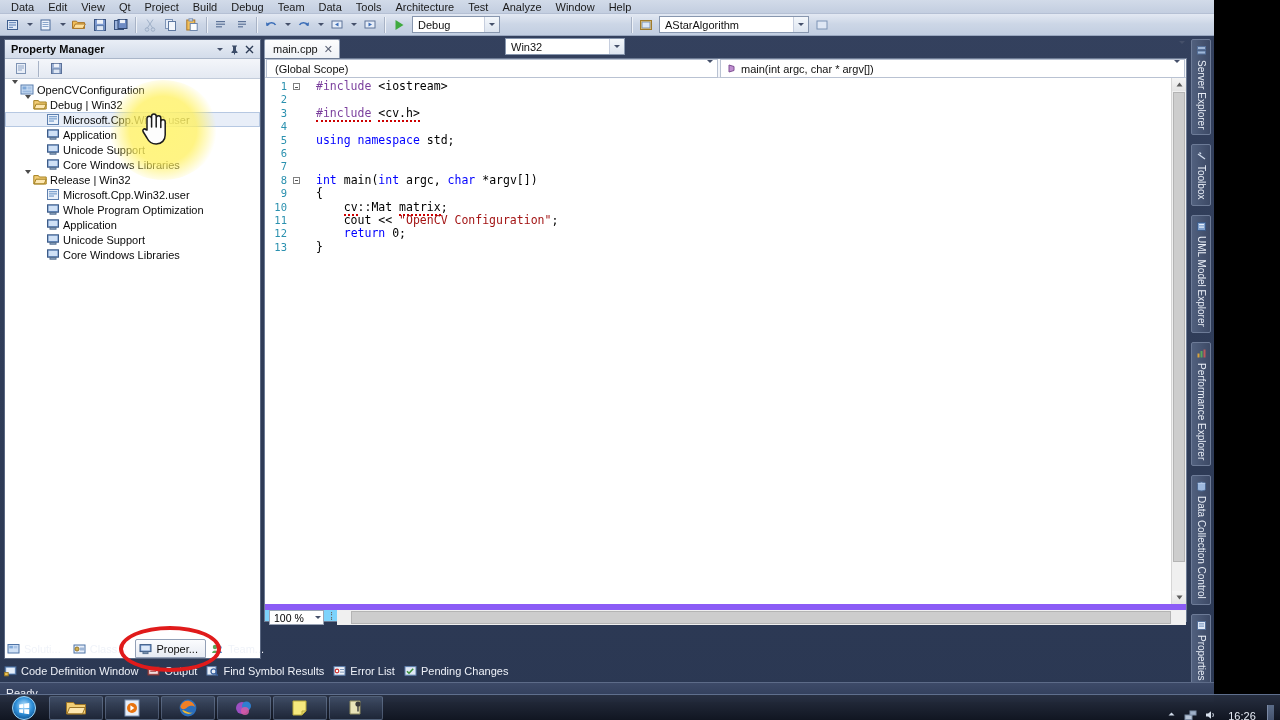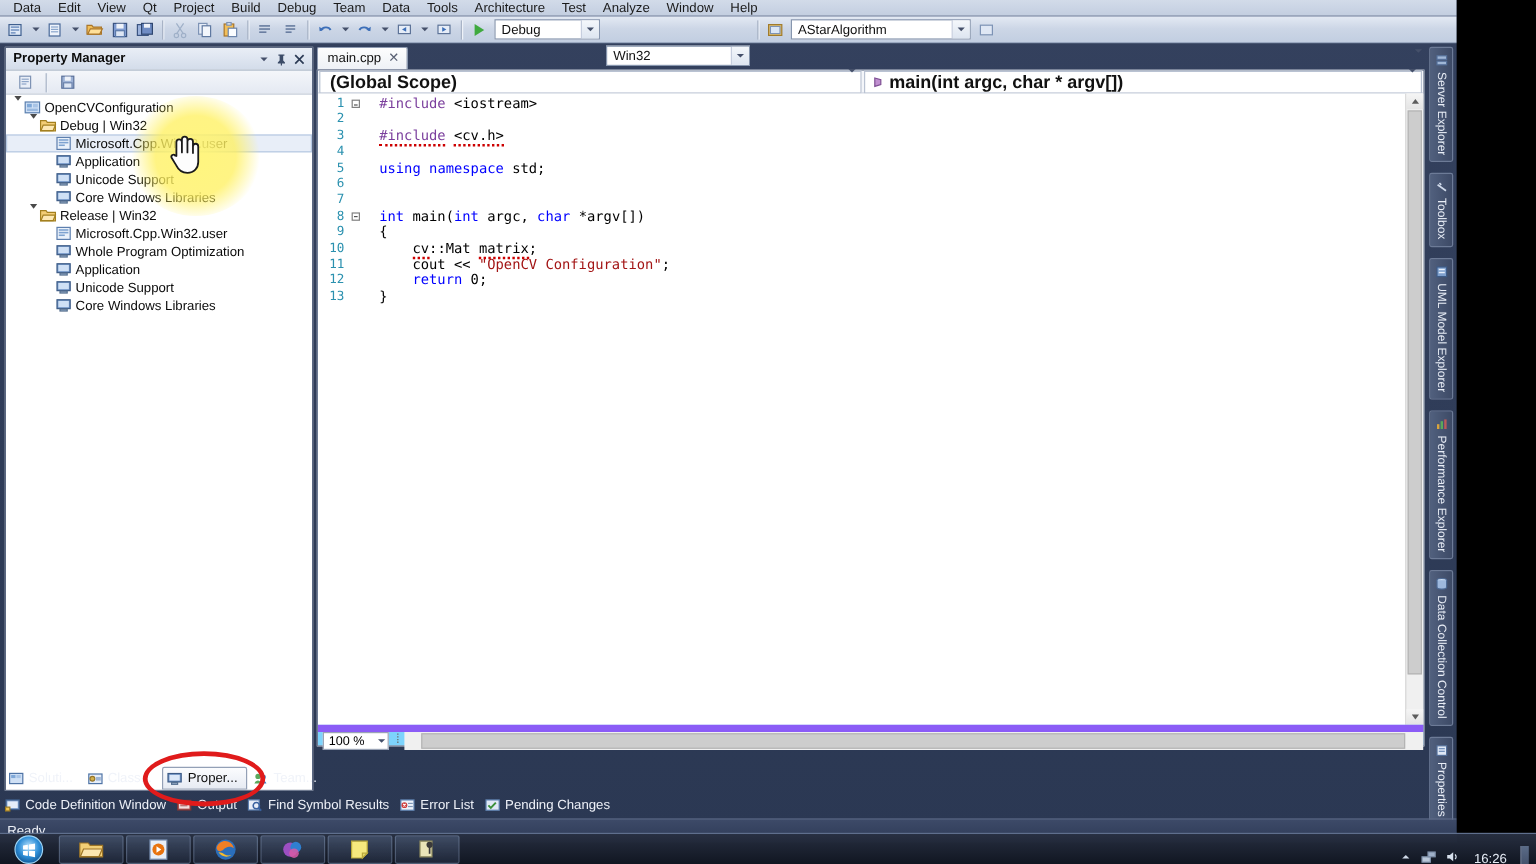--- a/index.html
+++ b/index.html
@@ -104,21 +104,21 @@
   .tabstrip .ovf { position: absolute; right: 2px; top: 5px; }
   .editor-outer {
     position: absolute; left: 0; top: 19px; right: 0; bottom: 0;
     background: #fff; border: 1px solid #6d7b94;
   }
   .navbar { height: 19px; display: flex; border-bottom: 1px solid #c8cedc;
             background: #f4f6fa; }
   .navcombo {
     height: 19px; background: #fff; border: 1px solid #b9c2d2;
     margin: 0 1px; display: flex; align-items: center; position: relative;
-    font-size: 15px; color: #111; padding-left: 8px; font-weight: bold;
+    font-size: 11px; color: #111; padding-left: 8px;
   }
   .navcombo.left { flex: 0 0 452px; }
   .navcombo.right { flex: 1; }
   .navcombo .cb-arrow2 { position: absolute; right: 4px; top: 50%;
       transform: translateY(-50%); }
   .code-wrap { position: absolute; left: 0; top: 19px; right: 0; bottom: 17px;
                overflow: hidden; background: #fff; }
   .code {
     font-family: "DejaVu Sans Mono", monospace; font-size: 11.5px;
     line-height: 13.4px; color: #000; position: relative;

